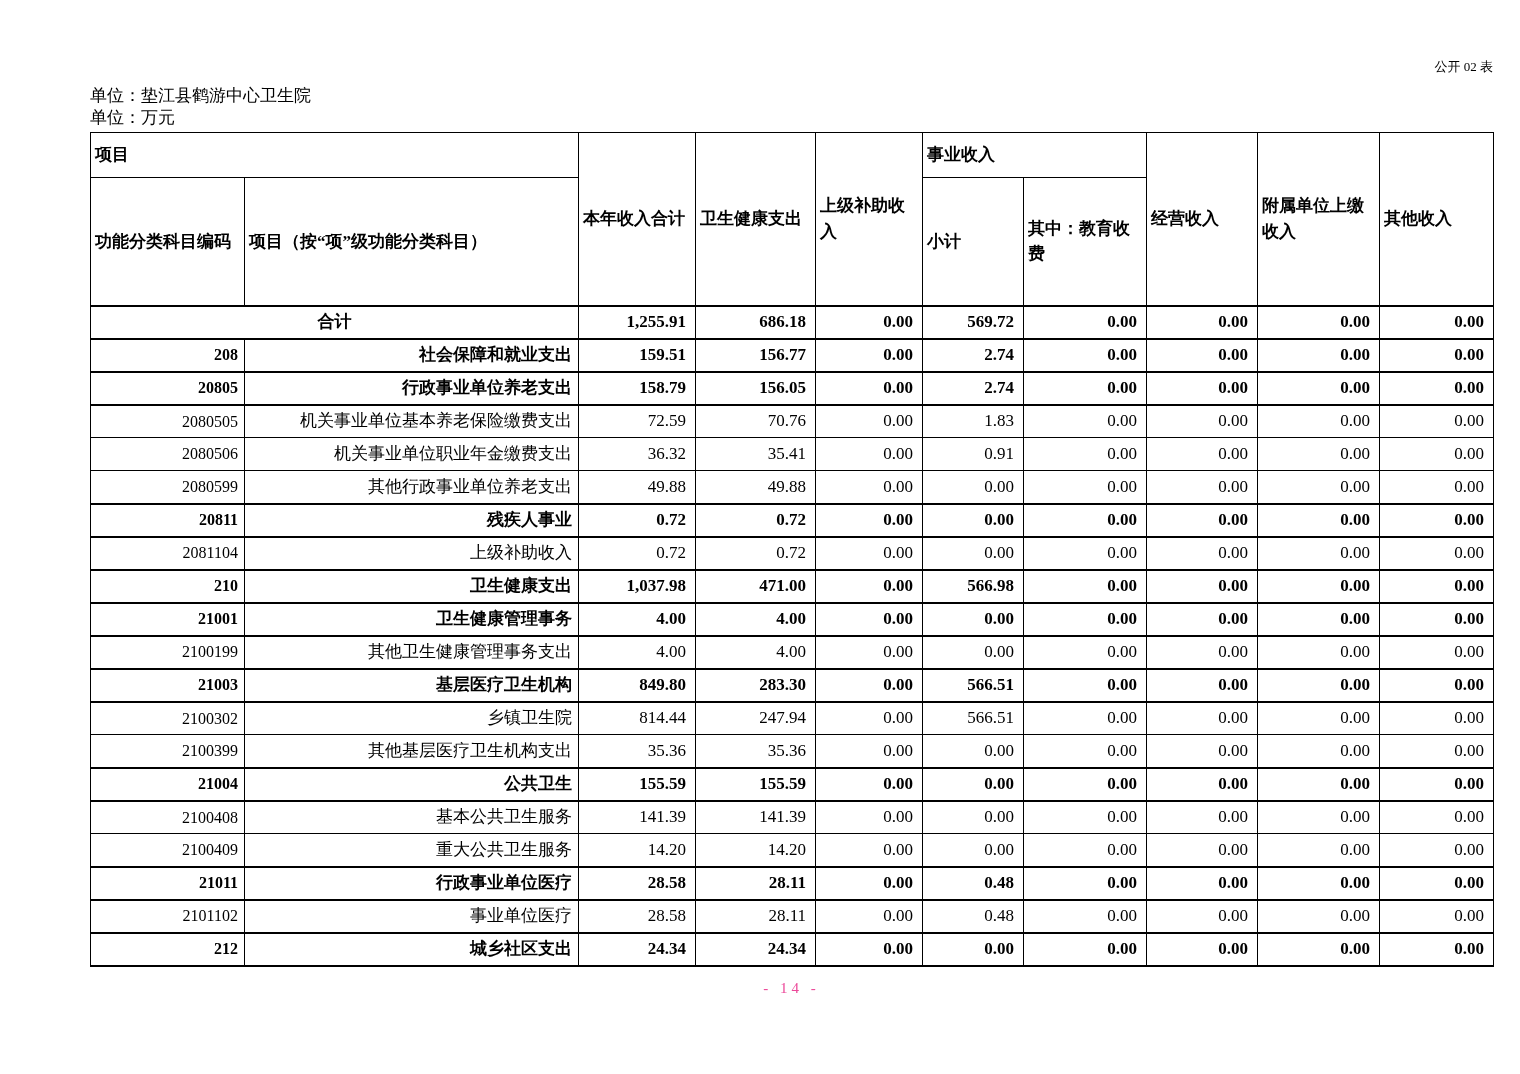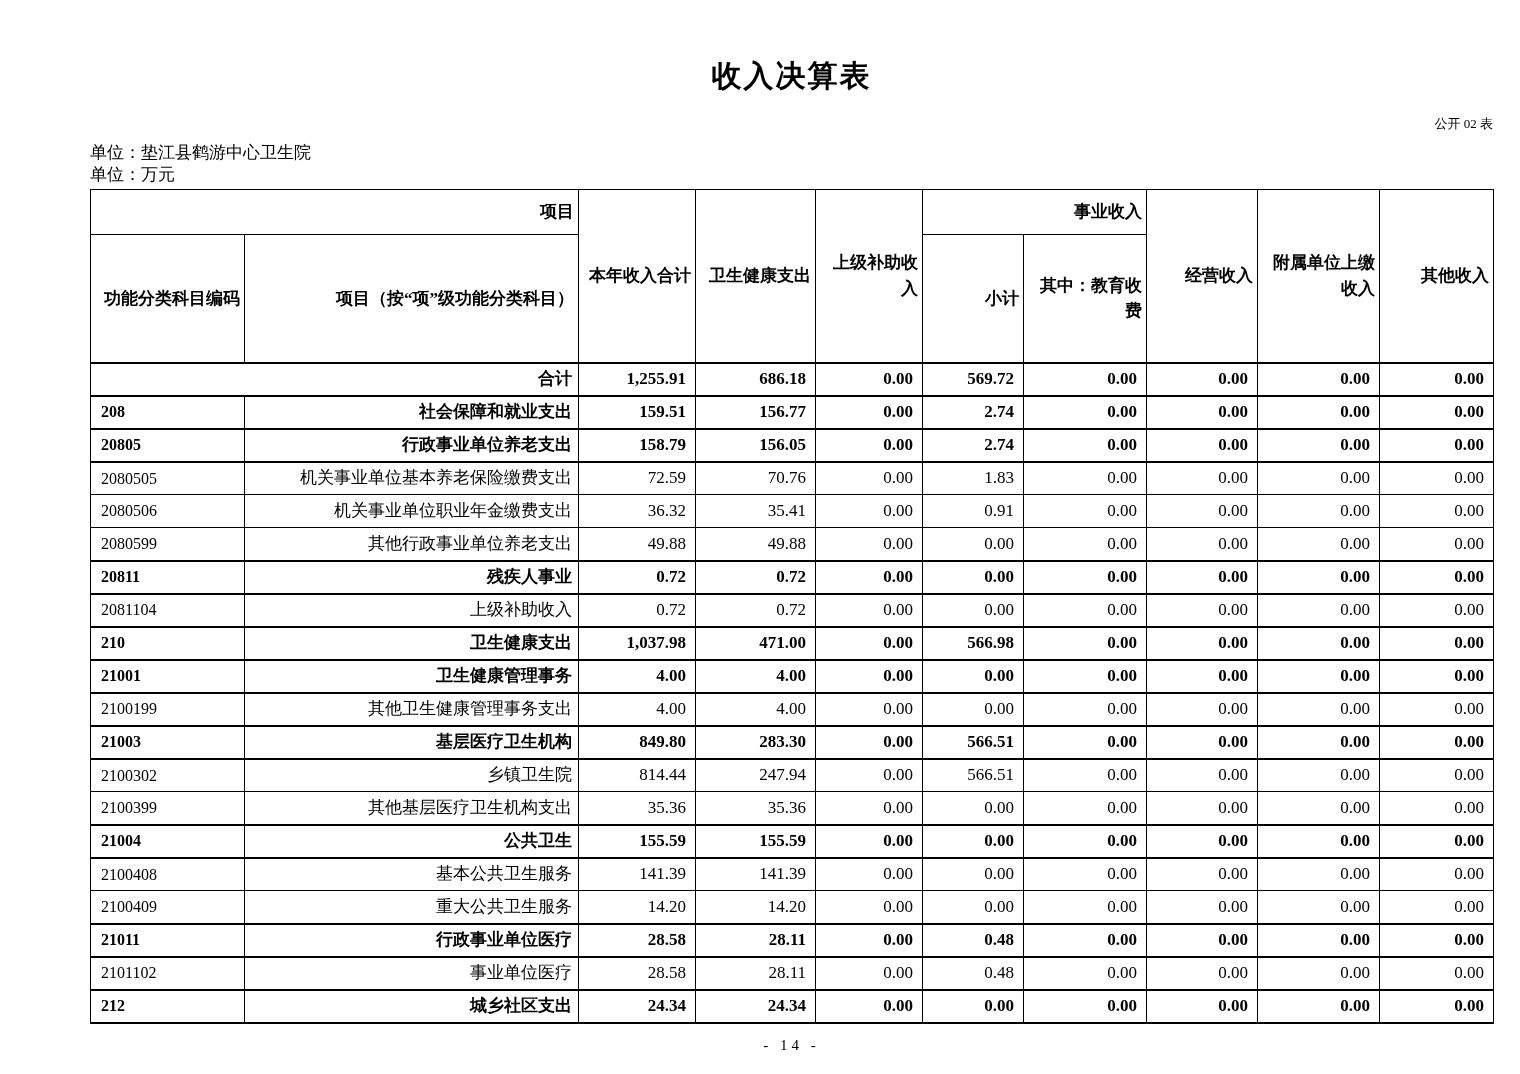--- a/index.html
+++ b/index.html
@@ -40,61 +40,60 @@
     width: 1403px;
     border: 1px solid #000;
   }
   .report th, .report td {
     border: 1px solid #000;
     box-sizing: border-box;
     overflow: hidden;
   }
   .report thead th {
     font-weight: bold;
-    text-align: right;
+    text-align: left;
     vertical-align: middle;
     font-size: 17px;
     padding: 2px 4px;
     line-height: 1.5;
   }
   .report thead tr.h1 { height: 45px; }
   .report thead tr.h2 { height: 128px; }
   .report tbody td {
     height: 33px;
     font-size: 17px;
     padding: 0 6px;
     vertical-align: middle;
     line-height: 1.2;
     white-space: nowrap;
   }
-  .report td.code { text-align: left; font-size: 16px; padding-left: 10px; }
+  .report td.code { text-align: right; font-size: 16px; padding-left: 10px; }
   .report td.name { text-align: right; }
   .report td.num  { text-align: right; padding-right: 9px; }
-  .report td.total-label { text-align: right; font-weight: bold; }
+  .report td.total-label { text-align: center; font-weight: bold; }
   .report tr.section td {
     font-weight: bold;
     border-top-width: 2px;
     border-bottom-width: 2px;
   }
   .report thead tr.h2 th { border-bottom-width: 2px; }
   .page-number {
     width: 1403px;
     text-align: center;
     font-size: 15px;
     margin-top: 13px;
-    color: #000000;
+    color: #ec4899;
     letter-spacing: 4px;
   }
 </style>
 </head>
 <body>
 
 <div class="page">
 
-  <h1 class="title">收入决算表</h1>
 
   <div class="meta-code">公开 02 表</div>
 
   <div class="meta-row">
     <span>单位：垫江县鹤游中心卫生院</span>
     <span>单位：万元</span>
   </div>
 
   <table class="report">
     <colgroup>

